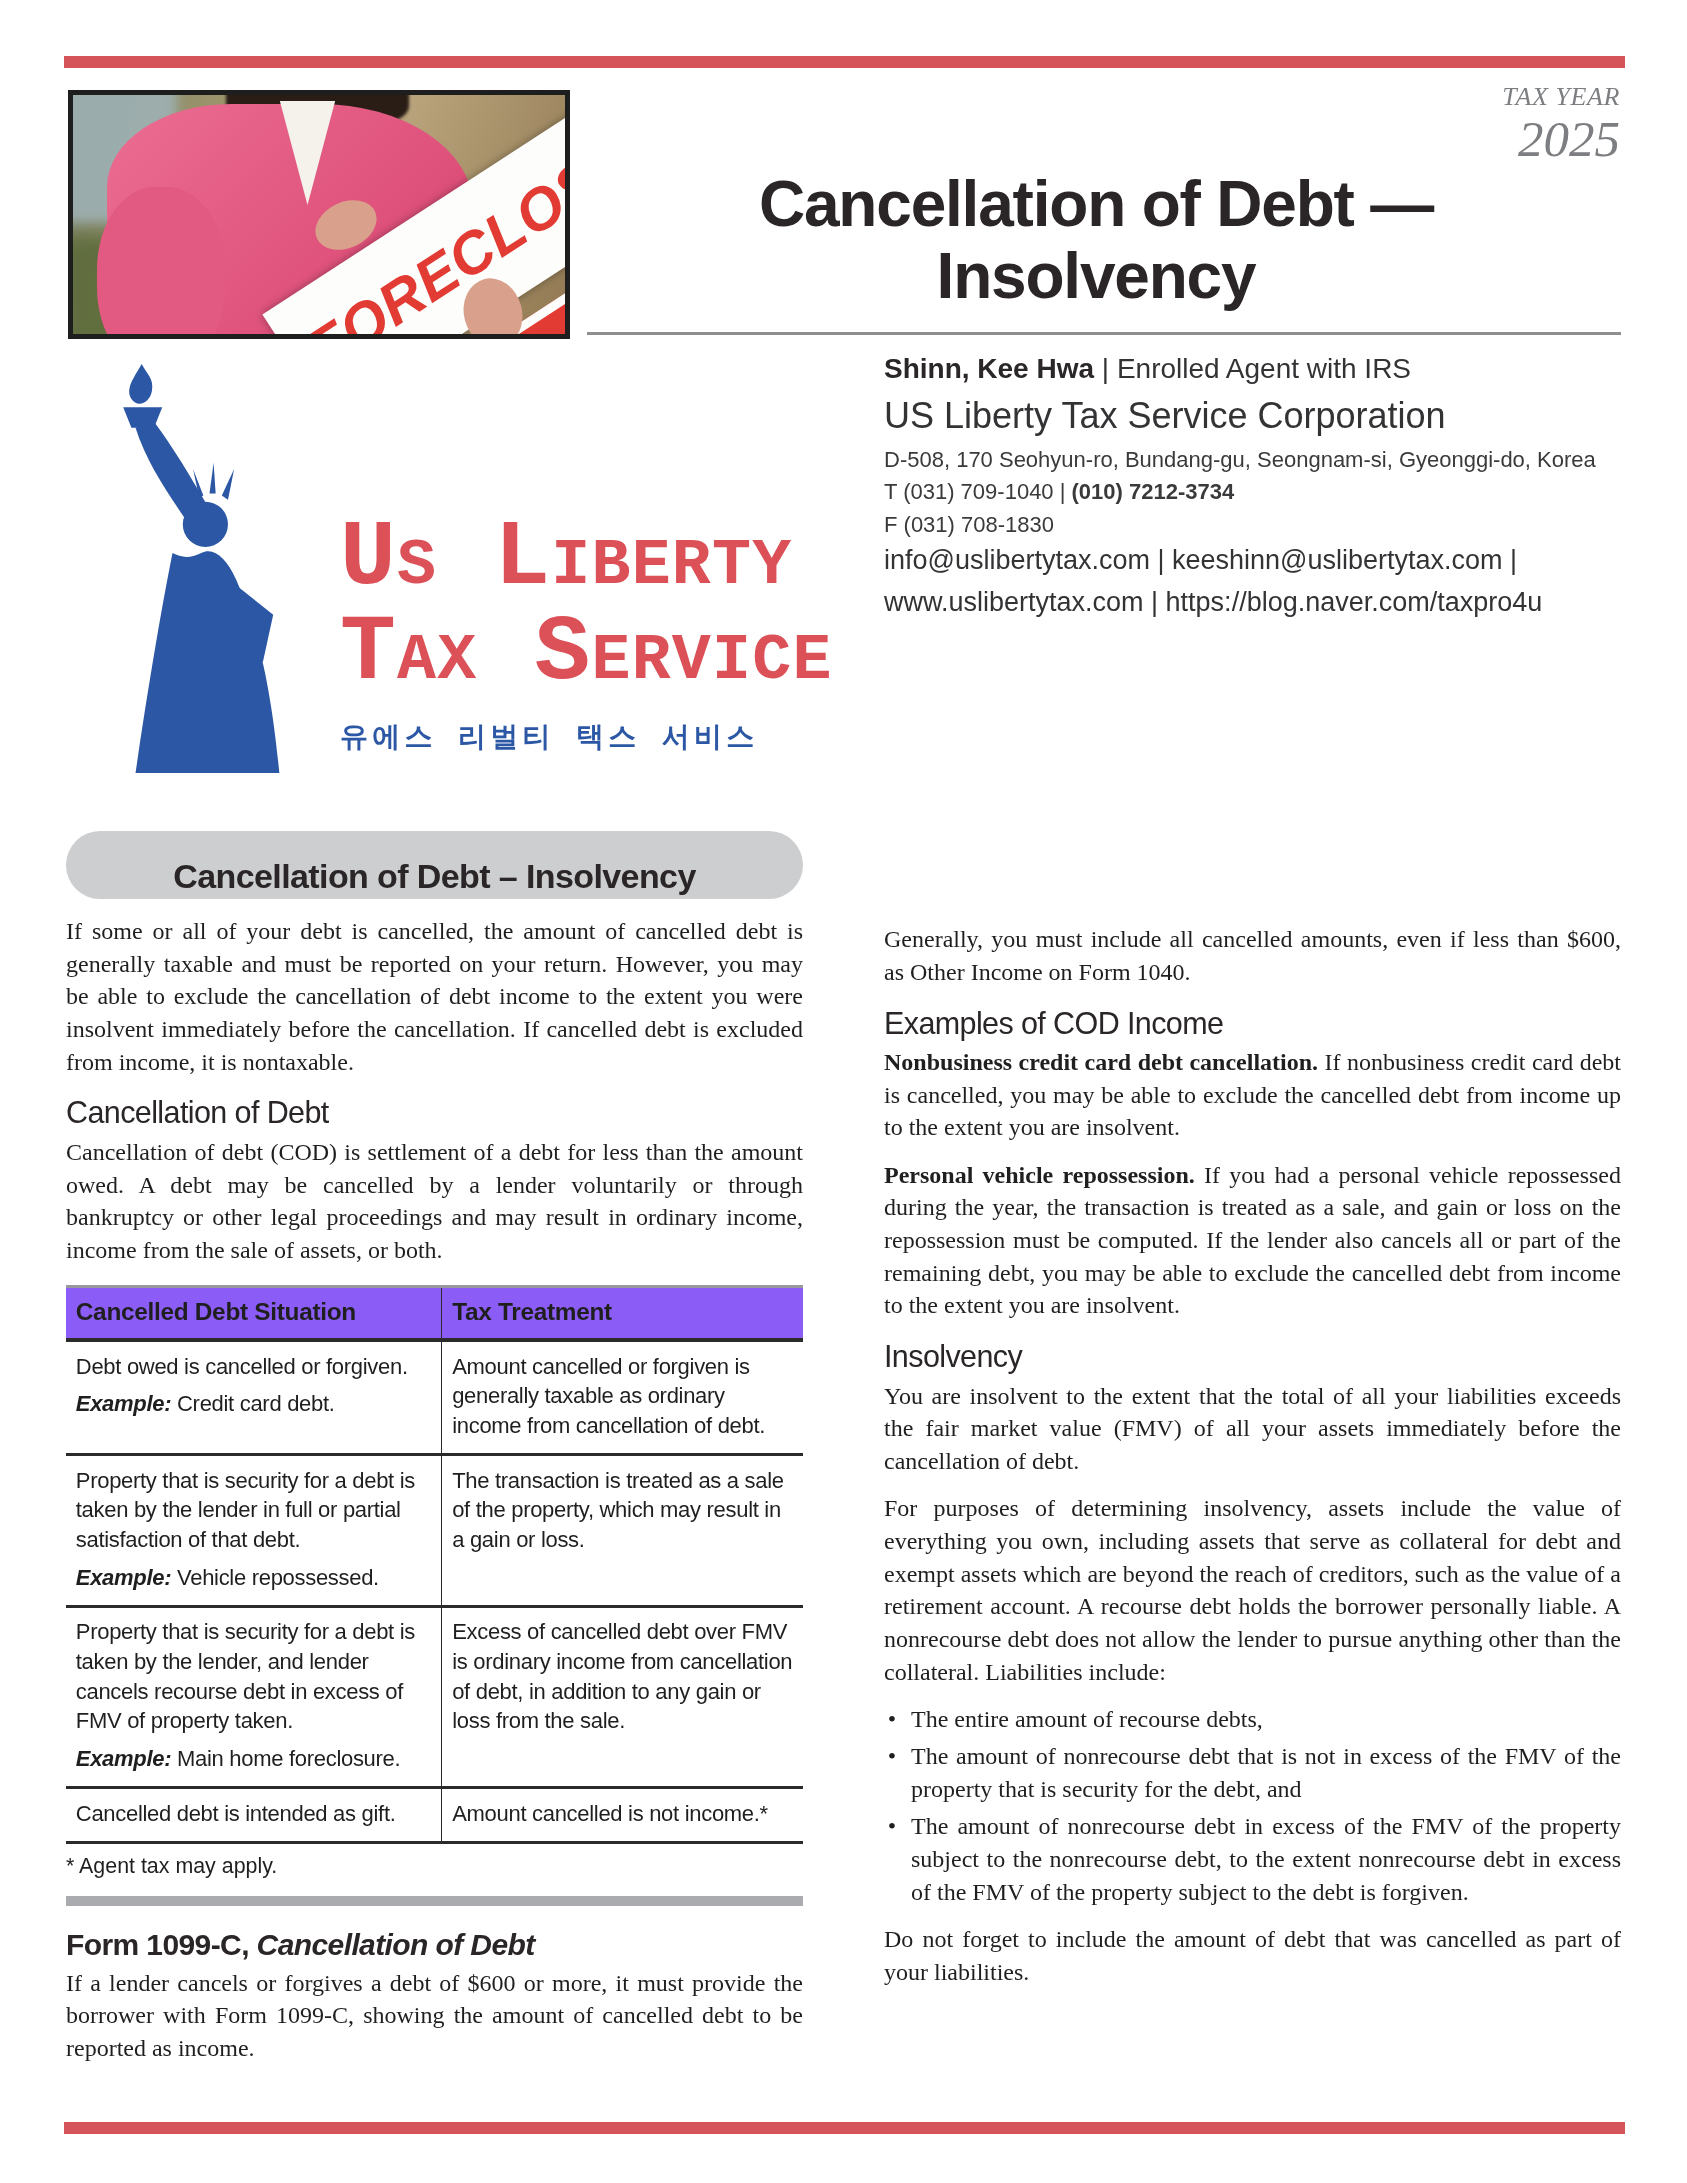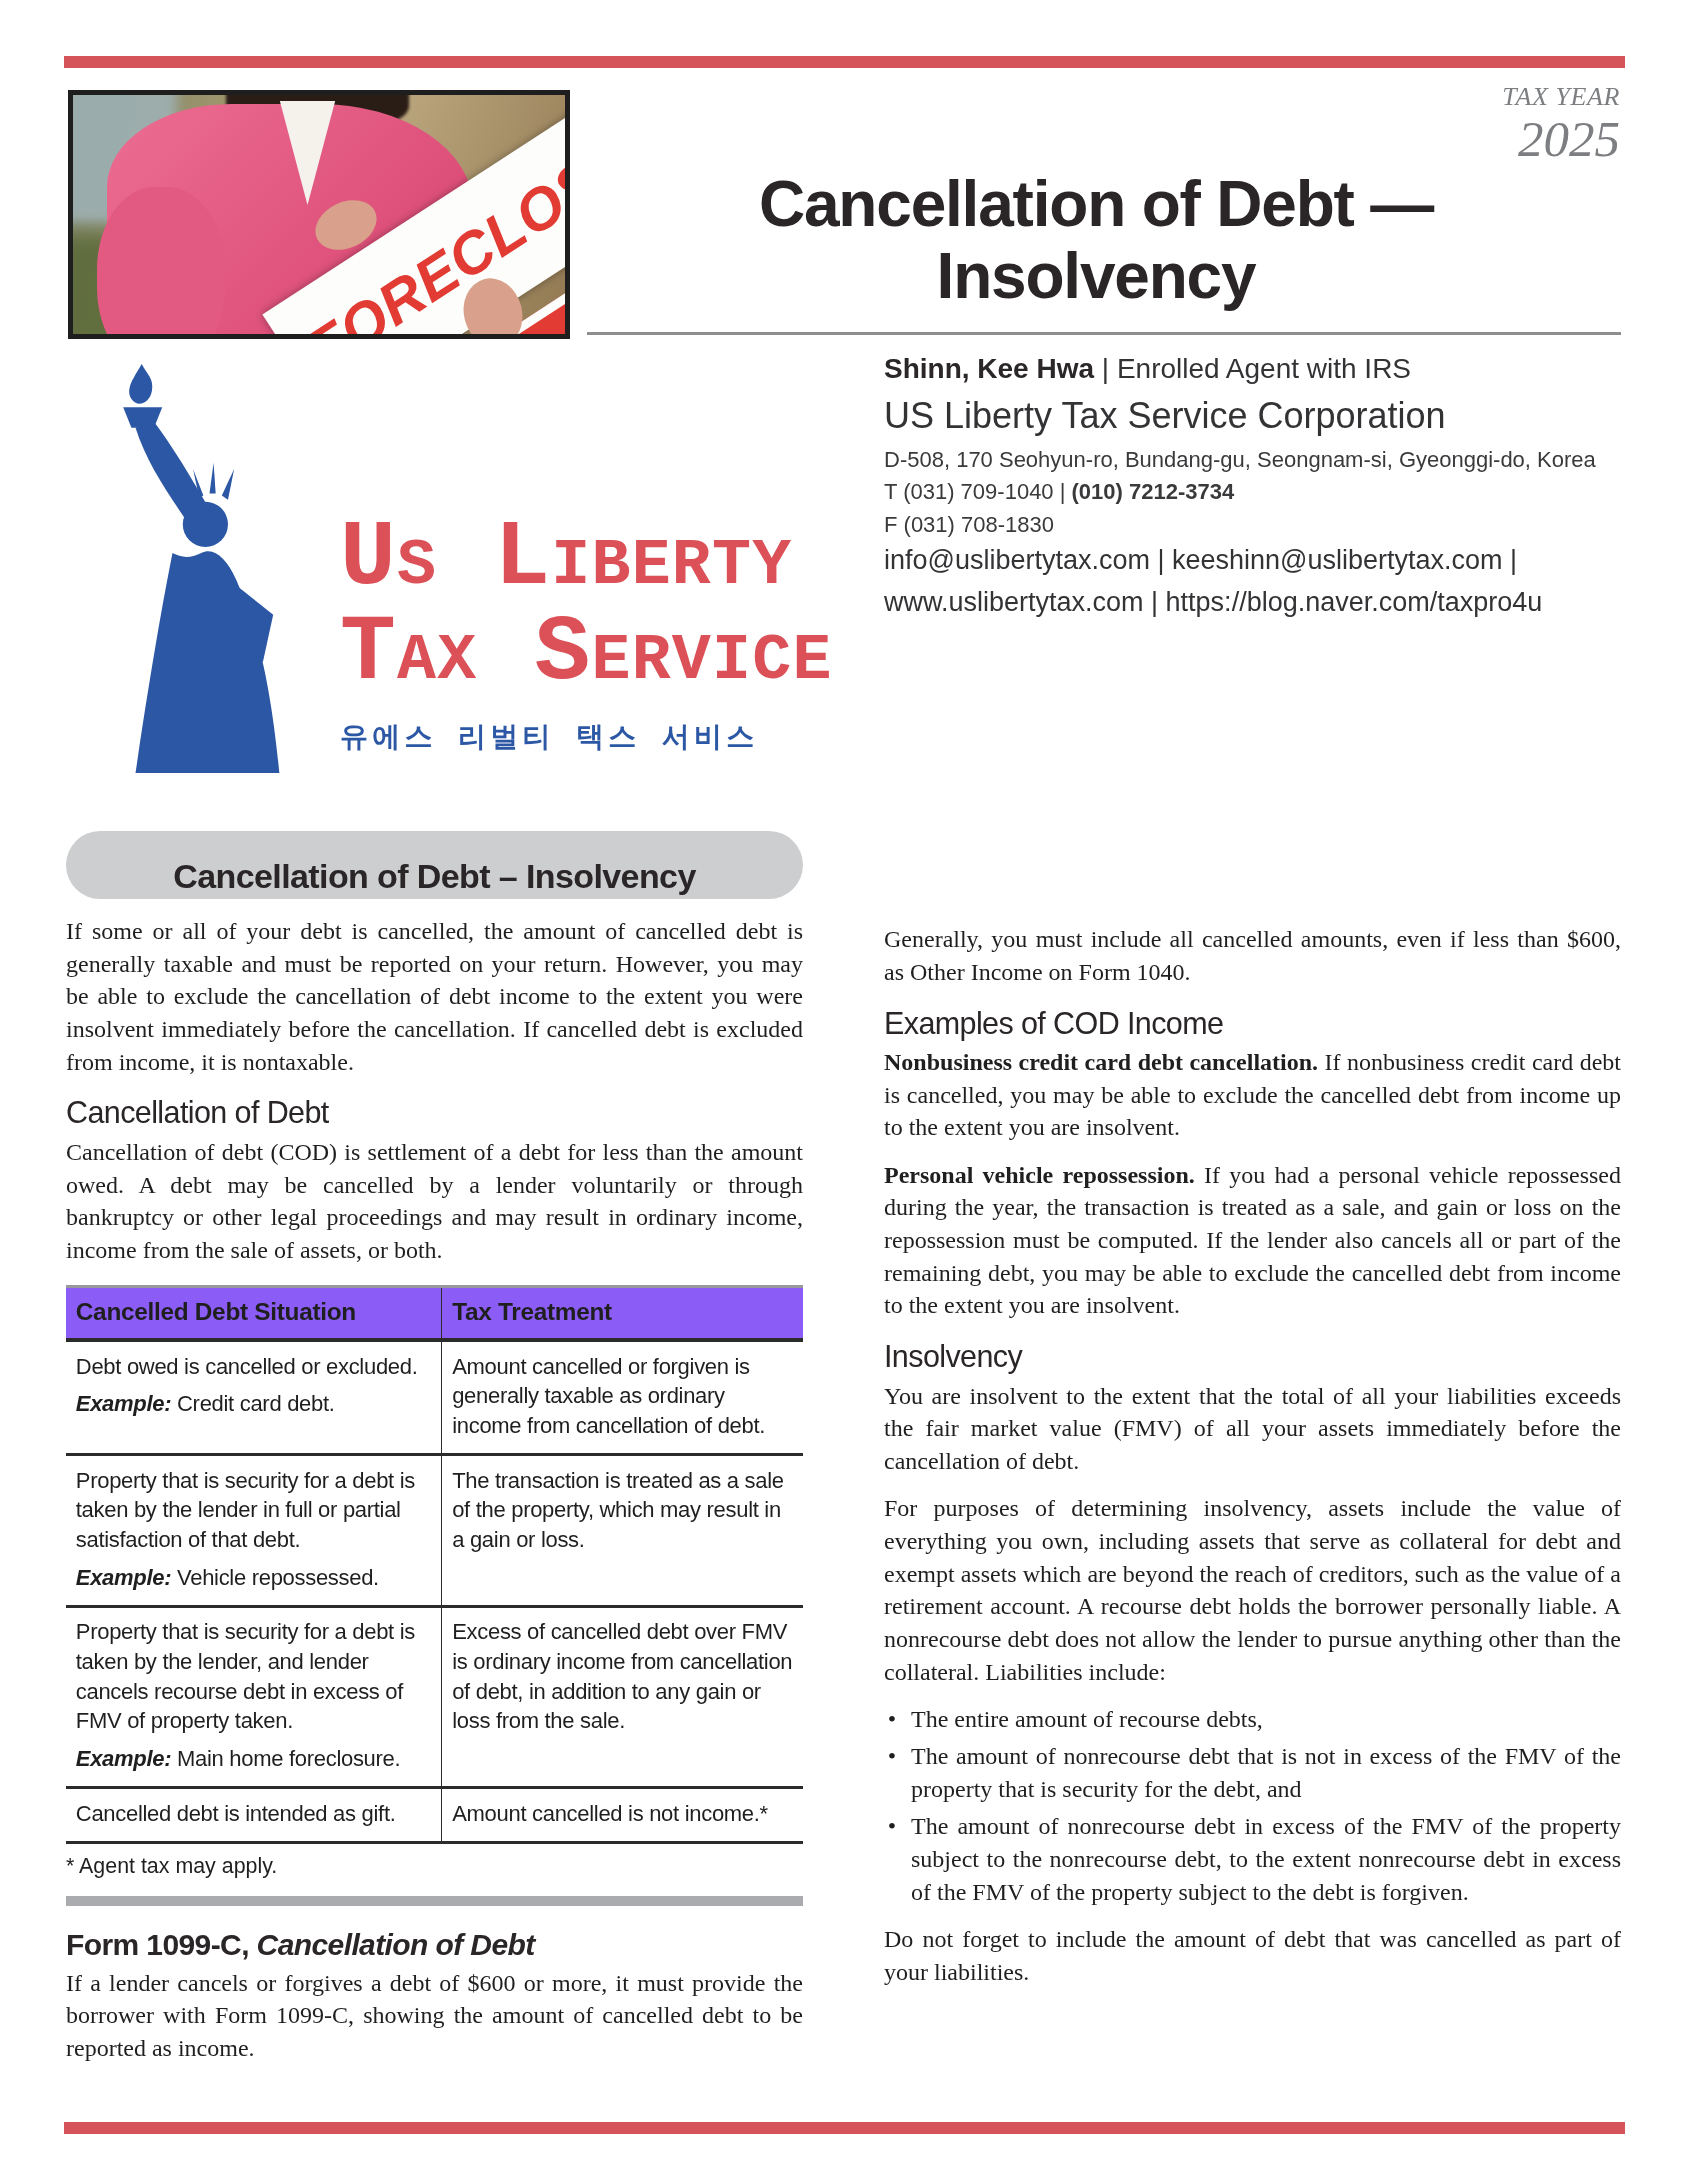--- a/index.html
+++ b/index.html
@@ -186,21 +186,21 @@
     <table class="cod">
       <thead>
         <tr>
           <th>Cancelled Debt Situation</th>
           <th class="c2">Tax Treatment</th>
         </tr>
       </thead>
       <tbody>
         <tr>
           <td>
-            <div>Debt owed is cancelled or excluded.</div>
+            <div>Debt owed is cancelled or forgiven.</div>
             <div class="ex"><i><b>Example:</b></i> <span>Credit card debt.</span></div>
           </td>
           <td class="c2">Amount cancelled or forgiven is generally taxable as ordinary income from cancellation of debt.</td>
         </tr>
         <tr>
           <td>
             <div>Property that is security for a debt is taken by the lender in full or partial satisfaction of that debt.</div>
             <div class="ex"><i><b>Example:</b></i> <span>Vehicle repossessed.</span></div>
           </td>
           <td class="c2">The transaction is treated as a sale of the property, which may result in a gain or loss.</td>

